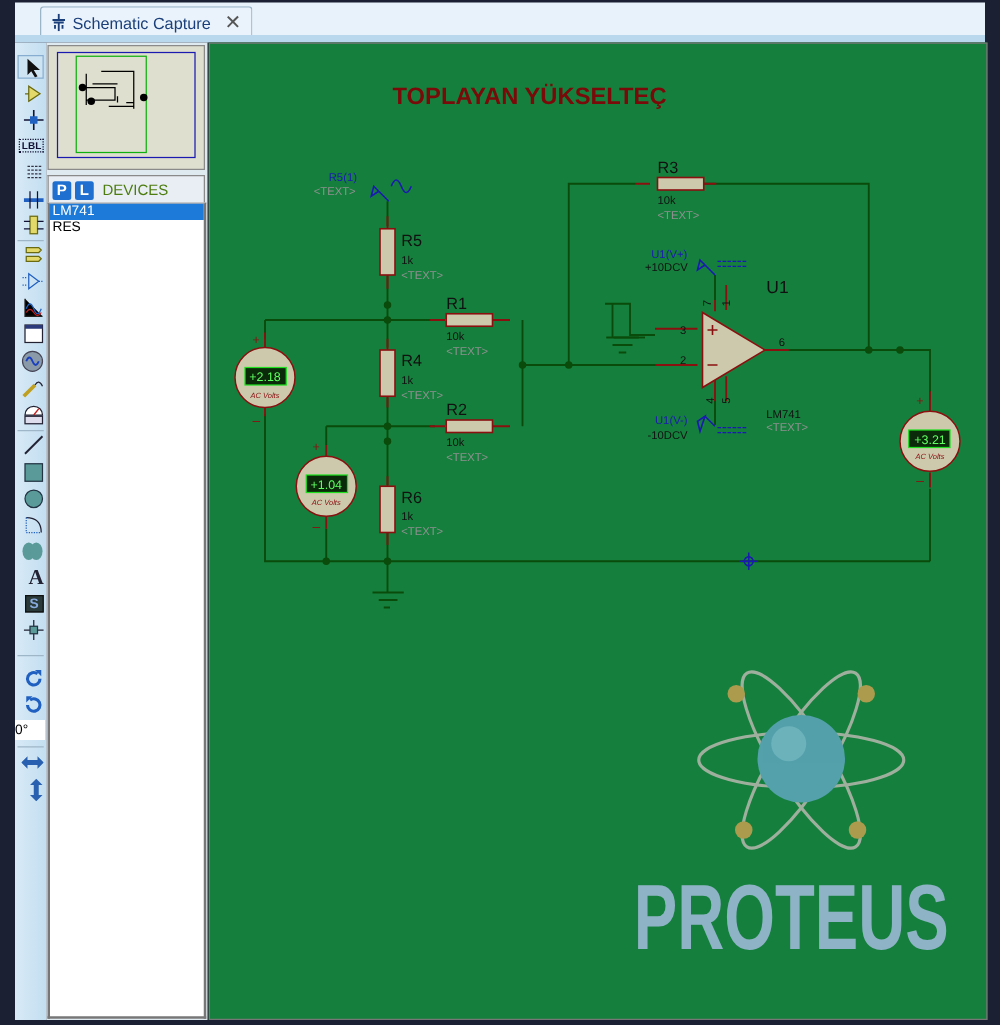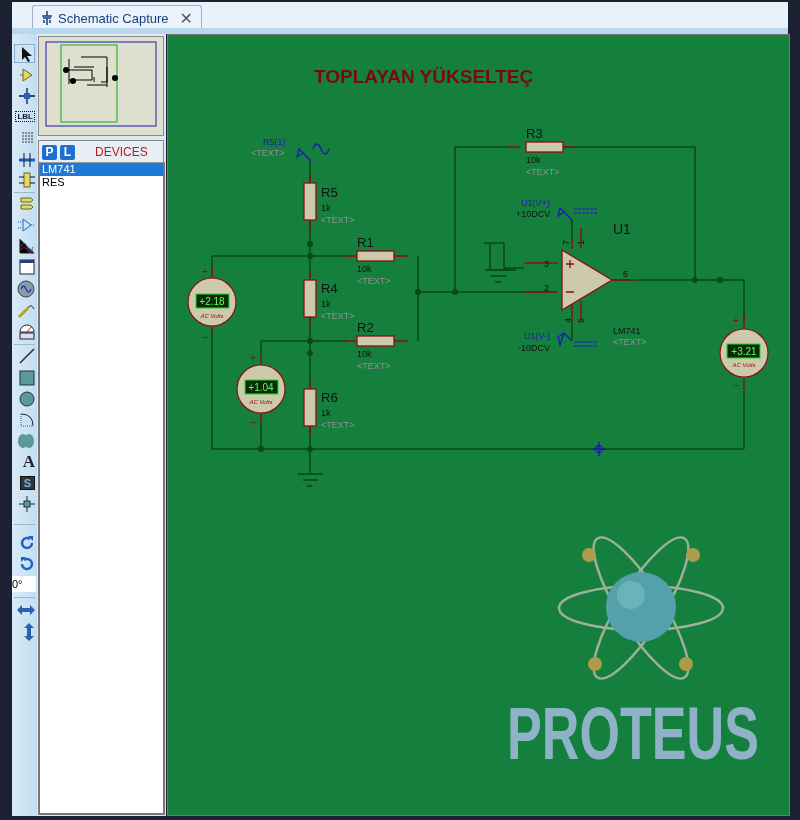--- a/index.html
+++ b/index.html
@@ -10,21 +10,21 @@
   .tab .close{font-size:16px;color:#555;margin-left:6px;cursor:pointer;}
   .toolbar{position:absolute;left:12px;top:34px;width:25px;height:782px;background:linear-gradient(90deg,#d8eaf6,#c3def1);}
   .tool{position:absolute;left:2px;width:21px;height:19px;display:flex;align-items:center;justify-content:flex-end;}
   .tool.active{background:#cfe4f3;border:1px solid #87aed0;box-sizing:border-box;}
   .tsep{position:absolute;left:2px;width:21px;height:1px;background:#9fb6c8;}
   .angle{position:absolute;left:12px;top:576px;width:24px;height:16px;background:#fff;font-size:11px;color:#000;line-height:16px;}
   .leftpanel{position:absolute;left:37px;top:34px;width:129px;height:782px;background:#dfe9f0;}
   .overview{position:absolute;left:38px;top:36px;width:124px;height:98px;background:#dfdfcf;border:1px solid #8a8a8a;}
   .devhead{position:absolute;left:38px;top:140px;width:124px;height:22px;background:#e8eef4;border:1px solid #8a8a8a;border-bottom:none;display:flex;align-items:center;}
   .pl{width:15px;height:15px;background:#1e6fd0;color:#fff;font-weight:bold;font-size:12px;display:flex;align-items:center;justify-content:center;border-radius:2px;margin-left:3px;cursor:pointer;}
-  .devhead .title{margin-left:20px;font-size:12px;color:#b91c1c;}
+  .devhead .title{margin-left:7px;font-size:12px;color:#4d7c0f;}
   .devlist{position:absolute;left:38px;top:162px;width:123px;height:650px;background:#fff;border:2px solid #777;border-top:1px solid #999;}
   .devitem{font-size:11px;height:13px;line-height:13px;padding-left:2px;cursor:pointer;color:#000;}
   .devitem.sel{background:#1e7ad8;color:#fff;}
   .canvas{position:absolute;left:167px;top:34px;width:621px;height:780px;background:#15803d;border:1px solid #777;}
   .canvas svg{position:absolute;left:0;top:0;}
 </style>
 </head>
 <body>
 
 <div class="tabbar">

